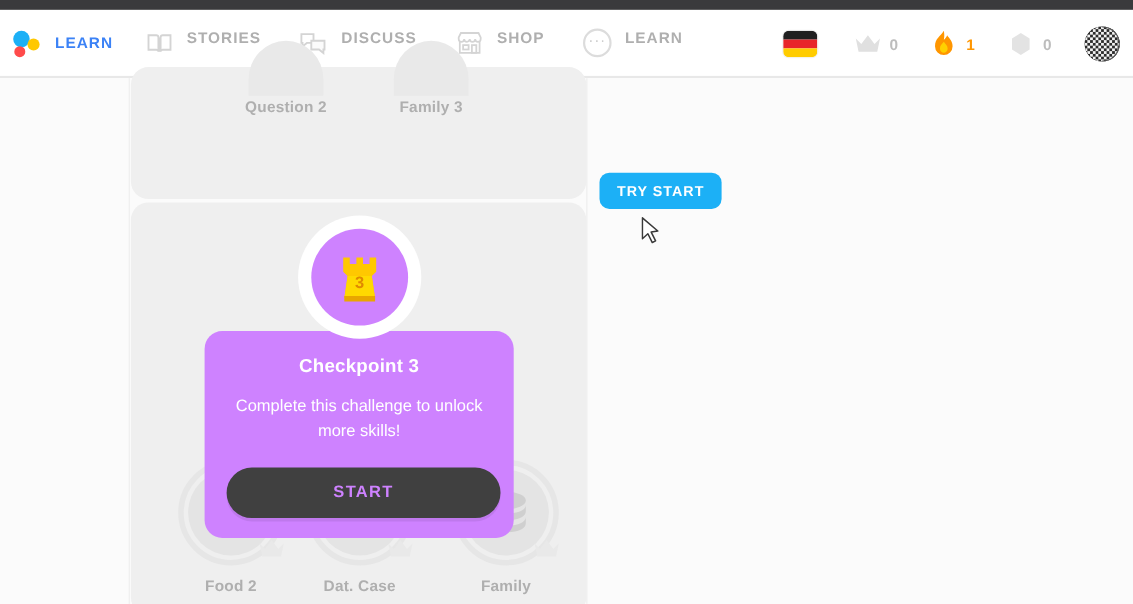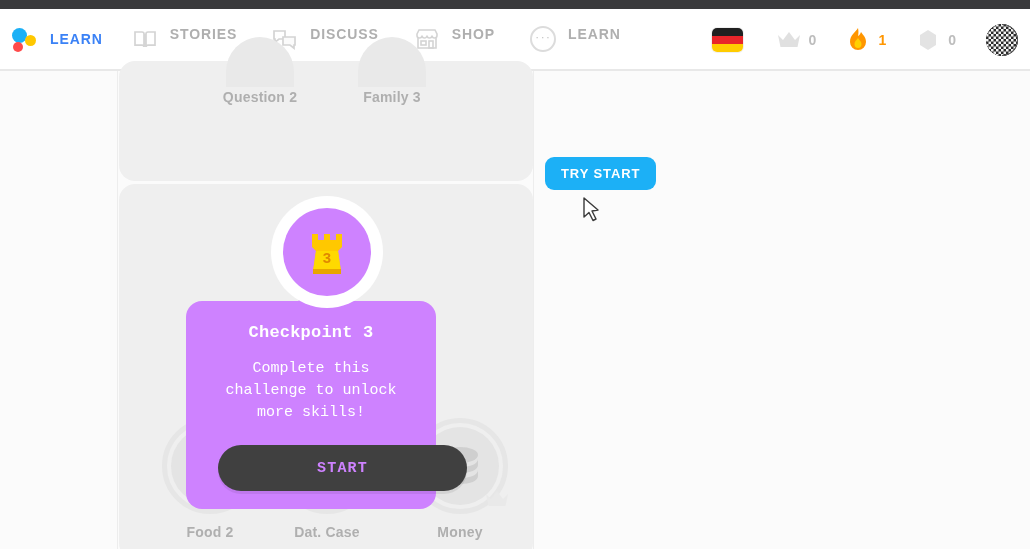--- a/index.html
+++ b/index.html
@@ -266,26 +266,25 @@
     font-size: 15px;
     font-weight: bold;
     color: #e08900;
     z-index: 2;
   }
 
   
   .popup {
     position: absolute;
     left: 186px; top: 230px;
-    width: 250px;
+    width: 281px;
     background: #ce82ff;
     border-radius: 16px;
-    padding: 22px 32px 18px;
+    padding: 22px 20px 18px;
     z-index: 5;
-    font-family: Liberation Mono, monospace;
   }
   .popup-arrow {
     position: absolute;
     left: 50%;
     top: -11px;
     margin-left: -14px;
     width: 0; height: 0;
     border-left: 14px solid transparent;
     border-right: 14px solid transparent;
     border-bottom: 12px solid #ce82ff;
@@ -545,21 +544,21 @@
             <path d="M5 13c0 5 8 8 18 8s18-3 18-8v6c0 5-8 8-18 8S5 24 5 19v-6z"></path>
             <path d="M5 24c0 5 8 8 18 8s18-3 18-8v6c0 5-8 8-18 8S5 35 5 30v-6z"></path>
           </svg>
         </div>
         <div class="crown-badge">
           <svg width="24" height="18" viewBox="0 0 24 18" fill="#e9e9e9">
             <path d="M1 4l5 5 6-8 6 8 5-5-2.5 12H3.5L1 4z"></path>
           </svg>
         </div>
       </div>
-      <div class="skill-label">Money</div>
+      <div class="skill-label">Family</div>
     </div>
 
     <button class="try-plus">TRY START</button>
 
     <div class="cursor">
       <svg width="20" height="28" viewBox="0 0 20 28">
         <path d="M1 1l14 12-6 1 4 8-3 1.5-4-8-5 4.5V1z" fill="#ffffff" stroke="#3a3a3a" stroke-width="1.4" stroke-linejoin="round"></path>
       </svg>
     </div>
 

